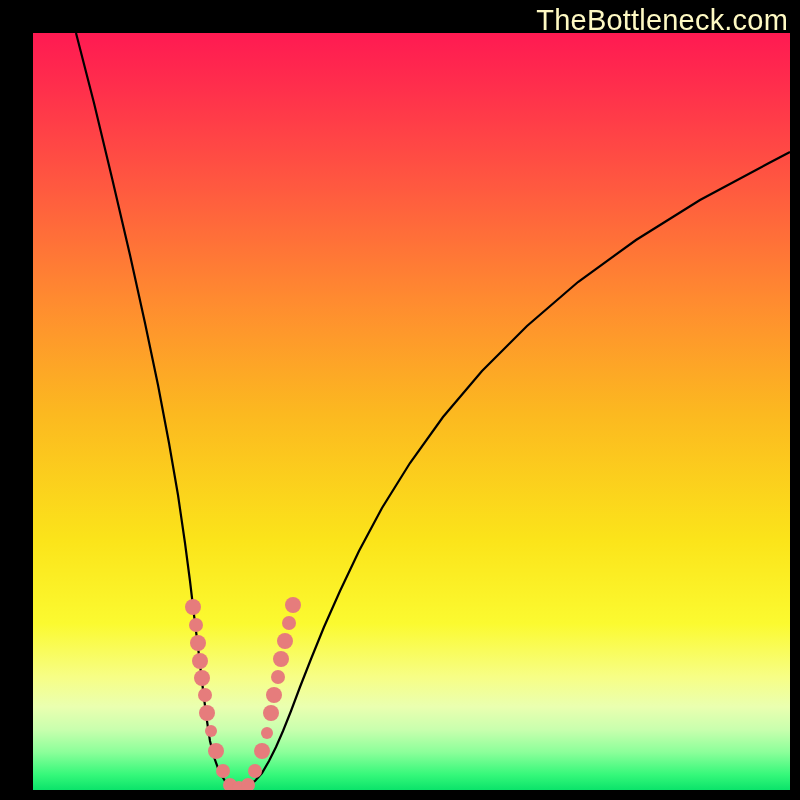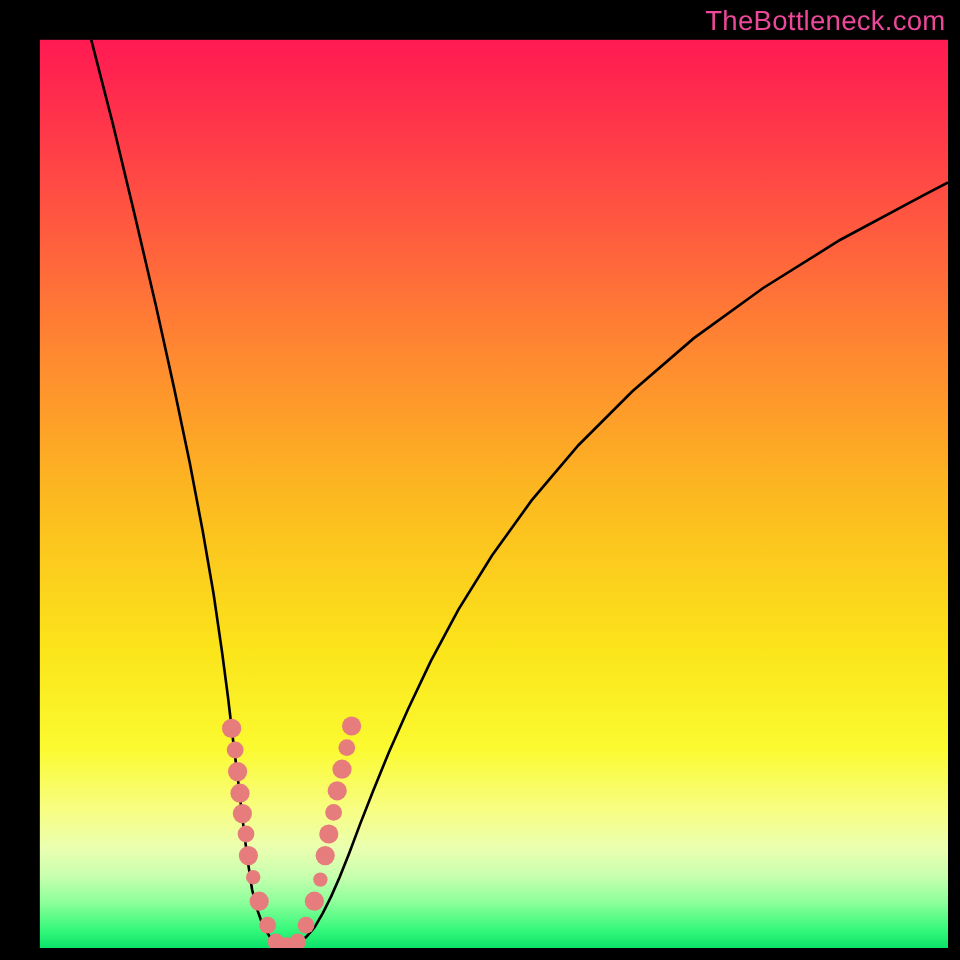--- a/index.html
+++ b/index.html
@@ -42,22 +42,22 @@
       #c9ffae 92%,
       #8cff9a 95%,
       #35f87a 98%,
       #0be36a 100%
     );
   }
   .watermark {
     position: absolute;
     top: 4px;
     right: 12px;
-    color: #ec4899;
-    font-size: 23px;
+    color: #fef9c3;
+    font-size: 29px;
     font-weight: 500;
     letter-spacing: 0.2px;
     user-select: none;
   }
   svg.curve {
     position: absolute;
     left: 0; top: 0;
     width: 757px; height: 757px;
   }
   .curve-path {

